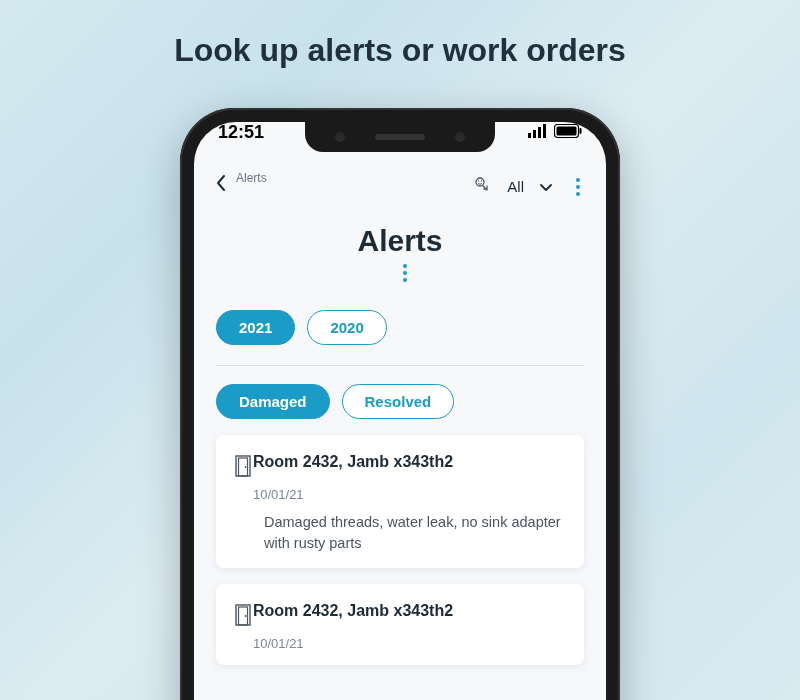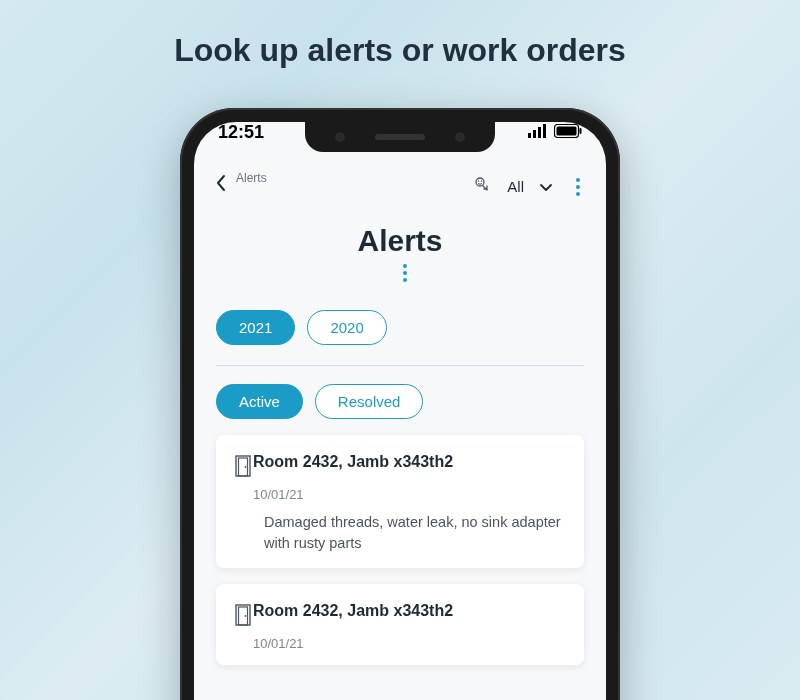--- a/index.html
+++ b/index.html
@@ -125,21 +125,21 @@
   }
   .pill-row {
     display: flex;
     gap: 12px;
     margin-top: 22px;
   }
   .pill {
     padding: 8px 22px;
     border-radius: 999px;
     font-size: 15px;
-    font-weight: 400;
+    font-weight: 700;
     cursor: pointer;
     border: 1.5px solid #1a9cc7;
     background: #fff;
     color: #1a9cc7;
   }
   .pill.active {
     background: #1a9cc7;
     color: #fff;
     border-color: #1a9cc7;
   }
@@ -267,21 +267,21 @@
       </div>
 
       <div class="pill-row">
         <div class="pill active">2021</div>
         <div class="pill">2020</div>
       </div>
 
       <div class="divider"></div>
 
       <div class="pill-row" style="margin-top:0">
-        <div class="pill active">Active</div>
+        <div class="pill active">Damaged</div>
         <div class="pill">Resolved</div>
       </div>
 
       <div class="card">
         <div class="card-head">
           <div class="door-icon-wrap">
             <svg width="18" height="22" viewBox="0 0 18 22">
                 <rect x="2" y="1" width="14" height="20" fill="none" stroke="#4a5560" stroke-width="1.4"></rect>
                 <rect x="4.5" y="3" width="9" height="18" fill="none" stroke="#4a5560" stroke-width="1.2"></rect>
                 <circle cx="11.5" cy="12" r="0.9" fill="#4a5560"></circle>

